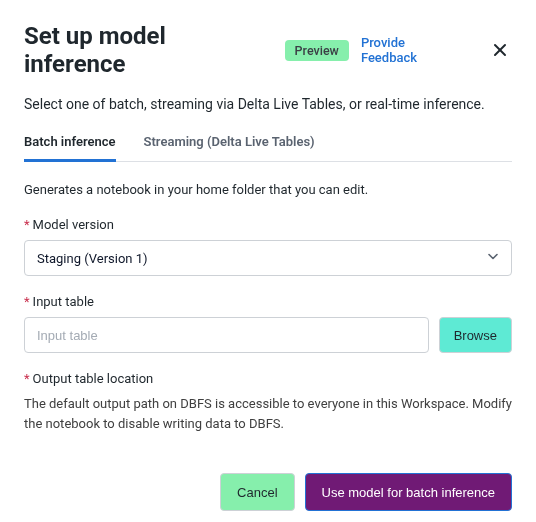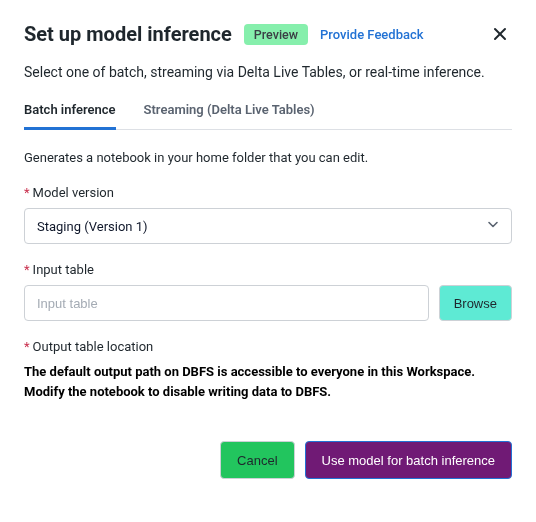--- a/index.html
+++ b/index.html
@@ -12,21 +12,21 @@
     height: 522px;
     padding: 22px 24px 24px 24px;
   }
   .header {
     display: flex;
     align-items: center;
     gap: 12px;
     margin-bottom: 18px;
   }
   .title {
-    font-size: 20px;
+    font-size: 24px;
     font-weight: 700;
     color: #1f272d;
   }
   .badge {
     background: #86efac;
     color: #3b3f45;
     border-radius: 4px;
     padding: 3px 10px;
     font-size: 12.5px;
     font-weight: 500;
@@ -154,40 +154,39 @@
     padding: 0 12px;
     font-size: 13px;
     color: #1f272d;
     flex: 1;
     gap: 8px;
     background: #fff;
   }
   .folder-icon { width: 14px; height: 12px; flex-shrink: 0; }
   .hint {
     font-size: 13px;
-    color: #000000;
+    color: #404040;
     line-height: 1.5;
-    font-weight: bold;
   }
   .footer {
     display: flex;
     justify-content: flex-end;
     gap: 10px;
     margin-top: 40px;
   }
   .btn {
     height: 38px;
     padding: 0 16px;
     border-radius: 4px;
     font-size: 13px;
     cursor: pointer;
     border: 1px solid transparent;
   }
   .btn-secondary {
-    background: #22c55e;
+    background: #86efac;
     border-color: #cdd1d6;
     color: #1f272d;
   }
   .btn-primary {
     background: #701a75;
     color: #fff;
     border-color: #2272d4;
     font-weight: 500;
   }
 </style>

